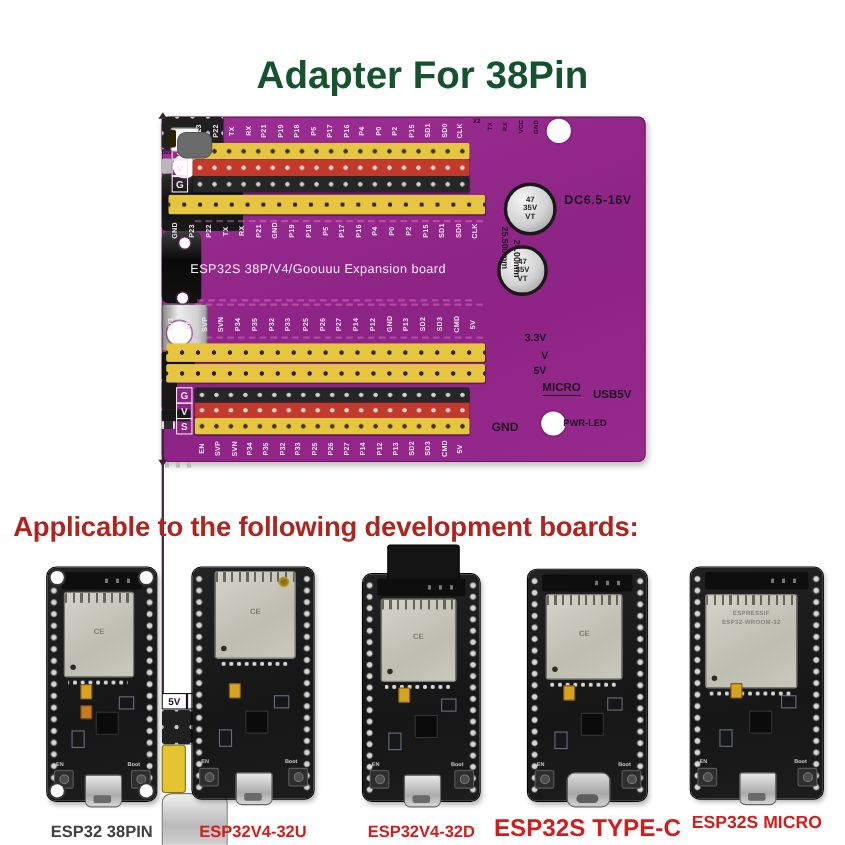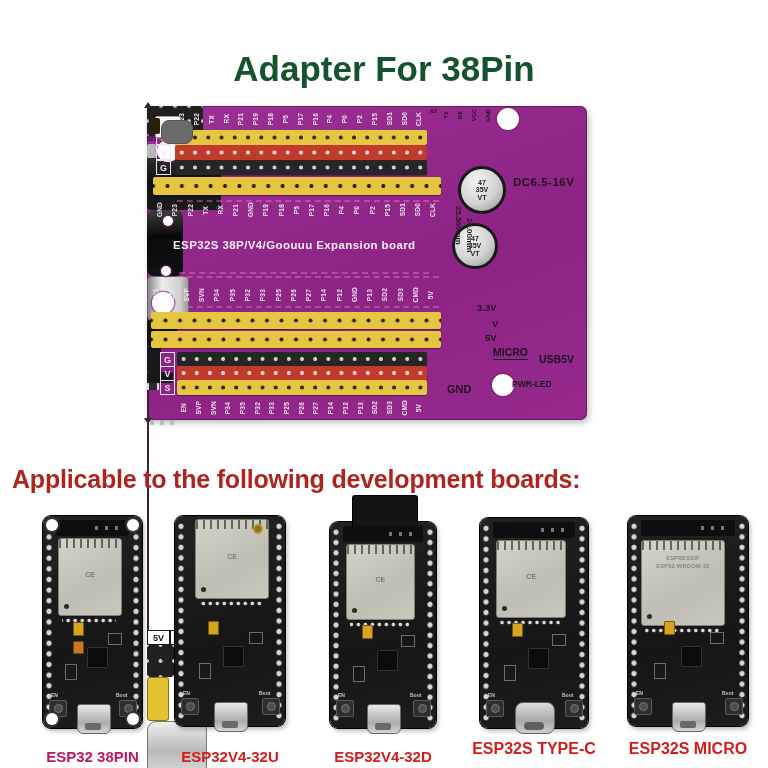--- a/index.html
+++ b/index.html
@@ -16,21 +16,21 @@
       overflow:visible;}
   .hole{position:absolute;background:#fff;border-radius:50%;box-shadow:0 0 0 1.5px rgba(120,30,110,.55);}
   .strip{position:absolute;border-radius:2px;box-shadow:0 1px 1px rgba(0,0,0,.35);}
   .lrow{position:absolute;display:flex;}
   .lcell{flex:1;display:flex;align-items:center;justify-content:center;overflow:visible;}
   .vlab{writing-mode:vertical-rl;transform:rotate(180deg);
       font-size:6.5px;font-weight:bold;color:#f2e4f0;letter-spacing:.2px;line-height:1;white-space:nowrap;}
   .vlab.dark{color:#24101f;font-size:5.5px;}
   .svgbox{position:absolute;width:13px;height:13px;border:1px solid #f2e4f0;color:#f2e4f0;
       font-size:9px;font-weight:bold;display:flex;align-items:center;justify-content:center;}
-  .silk{position:absolute;color:#f6ecf4;font-weight:bold;white-space:nowrap;}
+  .silk{position:absolute;color:#f6ecf4;font-weight:normal;white-space:nowrap;}
   .dsilk{position:absolute;color:#1d1420;font-weight:bold;white-space:nowrap;}
   .dim{writing-mode:vertical-rl;font-size:8px;font-weight:bold;color:#241a22;white-space:nowrap;}
   .cap{position:absolute;border-radius:50%;border:3px solid #191919;
       background:radial-gradient(circle at 35% 30%,#f4f4f4,#d2d2d2 55%,#8f8f8f);
       display:flex;flex-direction:column;align-items:center;justify-content:center;}
   .cap span{font-size:7px;font-weight:bold;color:#222;line-height:1.05;}
   .trace{position:absolute;border-top:2px dashed rgba(255,150,225,.34);}
   .dev-board{position:absolute;background:linear-gradient(165deg,#222,#161616 60%,#1d1d1d);
       border-radius:8px;box-shadow:0 0 0 1px #000, 2px 3px 5px rgba(0,0,0,.3);}
   .module{position:absolute;background:linear-gradient(150deg,#d3d3c9,#bdbdb2 60%,#c8c8bd);
@@ -393,21 +393,21 @@
       <div class="tinylab" style="left: 8px; top: 176px;">EN</div>
       <div class="tinylab" style="left: 73px; top: 176px;">Boot</div>
       <div style="position: absolute; left: 33.5px; top: 188px; width: 32px; height: 28px; background: linear-gradient(rgb(233, 233, 233), rgb(171, 171, 171) 65%, rgb(214, 214, 214)); border: 1px solid rgb(102, 102, 102); border-radius: 3px 3px 6px 6px;">
         <div style="position: absolute; left: 7px; bottom: 3px; width: 16px; height: 7px; background: rgb(106, 106, 106); border-radius: 2px;"></div>
       </div>
       <div style="position: absolute; left: 3px; top: 3px; width: 12px; height: 12px; background: rgb(255, 255, 255); border-radius: 50%; box-shadow: rgb(51, 51, 51) 0px 0px 0px 2px;"></div>
       <div style="position: absolute; left: 84px; top: 3px; width: 12px; height: 12px; background: rgb(255, 255, 255); border-radius: 50%; box-shadow: rgb(51, 51, 51) 0px 0px 0px 2px;"></div>
       <div style="position: absolute; left: 3px; top: 197px; width: 12px; height: 12px; background: rgb(255, 255, 255); border-radius: 50%; box-shadow: rgb(51, 51, 51) 0px 0px 0px 2px;"></div>
       <div style="position: absolute; left: 84px; top: 197px; width: 12px; height: 12px; background: rgb(255, 255, 255); border-radius: 50%; box-shadow: rgb(51, 51, 51) 0px 0px 0px 2px;"></div>
     </div>
-    <div class="blabel" style="left: 92.5px; top: 748px; font-size: 15px; color: #be185d;">ESP32 38PIN</div>
+    <div class="blabel" style="left: 92.5px; top: 748px; font-size: 15px; color: #404040;">ESP32 38PIN</div>
     <div class="dev-board" style="left: 175px; top: 516px; width: 110px; height: 210px;">
       <div style="position: absolute; top: 5px; bottom: 5px; width: 10px; left: 1px; background-image: radial-gradient(circle, rgb(214, 214, 214) 2px, rgb(58, 58, 58) 3px, transparent 3.5px); background-size: 10px 10.5263px; background-position: center center;"></div>
       <div style="position: absolute; top: 5px; bottom: 5px; width: 10px; right: 1px; background-image: radial-gradient(circle, rgb(214, 214, 214) 2px, rgb(58, 58, 58) 3px, transparent 3.5px); background-size: 10px 10.5263px; background-position: center center;"></div>
       <div class="module" style="left: 19.8px; top: 3px; width: 72.6px; height: 77.7px;">
         <div style="position: absolute; left: 0px; top: 0px; width: 100%; height: 9px; background: repeating-linear-gradient(90deg, rgba(75, 75, 62, 0.8) 0px, rgba(75, 75, 62, 0.8) 2px, transparent 2px, transparent 7px);"></div>
         <div style="position: absolute; left: 5px; bottom: 6px; width: 5px; height: 5px; background: rgb(44, 44, 36); border-radius: 50%;"></div>
         <div style="position: absolute; right: 5px; top: 4px; width: 10px; height: 10px; background: radial-gradient(circle, rgb(138, 111, 29) 30%, rgb(201, 162, 39) 70%); border-radius: 50%;"></div>
         <div style="position: absolute; left: 0px; top: 42%; width: 100%; text-align: center; font-size: 7px; font-weight: bold; color: rgba(110, 110, 98, 0.85);">CE</div>
       </div>
       <div style="position: absolute; left: 23.8px; top: 83.7px; width: 64.6px; height: 7px; background-image: radial-gradient(circle, rgb(216, 216, 216) 1.6px, transparent 2.2px); background-size: 7px 7px; background-position: center center;"></div>
@@ -467,21 +467,21 @@
       <div style="position: absolute; left: 23.76px; top: 147px; width: 10px; height: 14px; border: 1px solid rgba(200, 215, 255, 0.45);"></div>
       <div style="position: absolute; right: 21.6px; top: 115.5px; width: 12px; height: 10px; border: 1px solid rgba(200, 215, 255, 0.45);"></div>
       <div class="btn" style="left: 6px; top: 182px;"></div>
       <div class="btn" style="left: 85px; top: 182px;"></div>
       <div class="tinylab" style="left: 8px; top: 174px;">EN</div>
       <div class="tinylab" style="left: 82px; top: 174px;">Boot</div>
       <div style="position: absolute; left: 35px; top: 184px; width: 38px; height: 30px; background: linear-gradient(rgb(220, 220, 220), rgb(168, 168, 168) 60%, rgb(207, 207, 207)); border: 1px solid rgb(102, 102, 102); border-radius: 8px;">
         <div style="position: absolute; left: 8px; bottom: 3px; width: 20px; height: 8px; background: rgb(95, 95, 95); border-radius: 4px;"></div>
       </div>
     </div>
-    <div class="blabel" style="left: 534px; top: 740px; font-size: 16px; color: rgb(211, 29, 29);">ESP32S TYPE-C</div>
+    <div class="blabel" style="left: 534px; top: 740px; font-size: 22px; color: rgb(211, 29, 29);">ESP32S TYPE-C</div>
     <div class="dev-board" style="left: 628px; top: 516px; width: 120px; height: 210px;">
       <div style="position: absolute; top: 5px; bottom: 5px; width: 10px; left: 1px; background-image: radial-gradient(circle, rgb(214, 214, 214) 2px, rgb(58, 58, 58) 3px, transparent 3.5px); background-size: 10px 10.5263px; background-position: center center;"></div>
       <div style="position: absolute; top: 5px; bottom: 5px; width: 10px; right: 1px; background-image: radial-gradient(circle, rgb(214, 214, 214) 2px, rgb(58, 58, 58) 3px, transparent 3.5px); background-size: 10px 10.5263px; background-position: center center;"></div>
       <div style="position: absolute; left: 13px; top: 4px; width: 94px; height: 16px; background: rgb(14, 14, 14); border-radius: 2px;">
         <div style="position: absolute; right: 8px; top: 6px; width: 26px; height: 4px; background: repeating-linear-gradient(90deg, rgb(119, 119, 119) 0px, rgb(119, 119, 119) 3px, transparent 3px, transparent 10px);"></div>
       </div>
       <div class="module" style="left: 13.2px; top: 24px; width: 81.6px; height: 84px;">
         <div style="position: absolute; left: 0px; top: 0px; width: 100%; height: 9px; background: repeating-linear-gradient(90deg, rgba(75, 75, 62, 0.8) 0px, rgba(75, 75, 62, 0.8) 2px, transparent 2px, transparent 7px);"></div>
         <div style="position: absolute; left: 5px; bottom: 6px; width: 5px; height: 5px; background: rgb(44, 44, 36); border-radius: 50%;"></div>
         <div style="position: absolute; left: 0px; top: 14px; width: 100%; text-align: center; font-size: 5.5px; font-weight: bold; color: rgb(132, 132, 122); letter-spacing: 0.3px;">ESPRESSIF</div>

